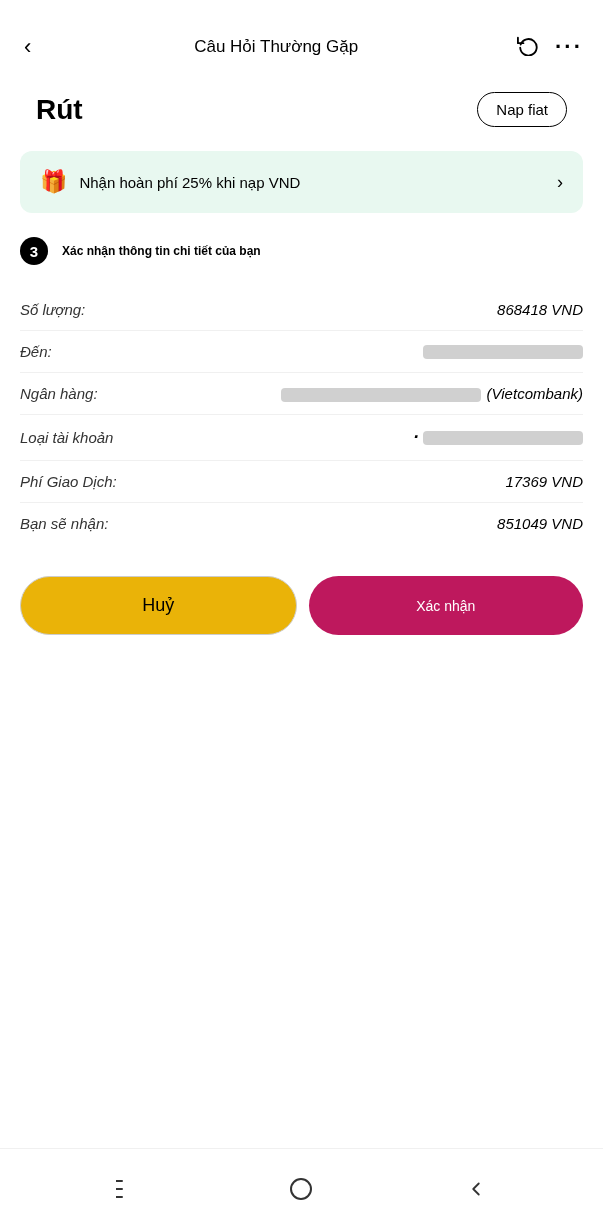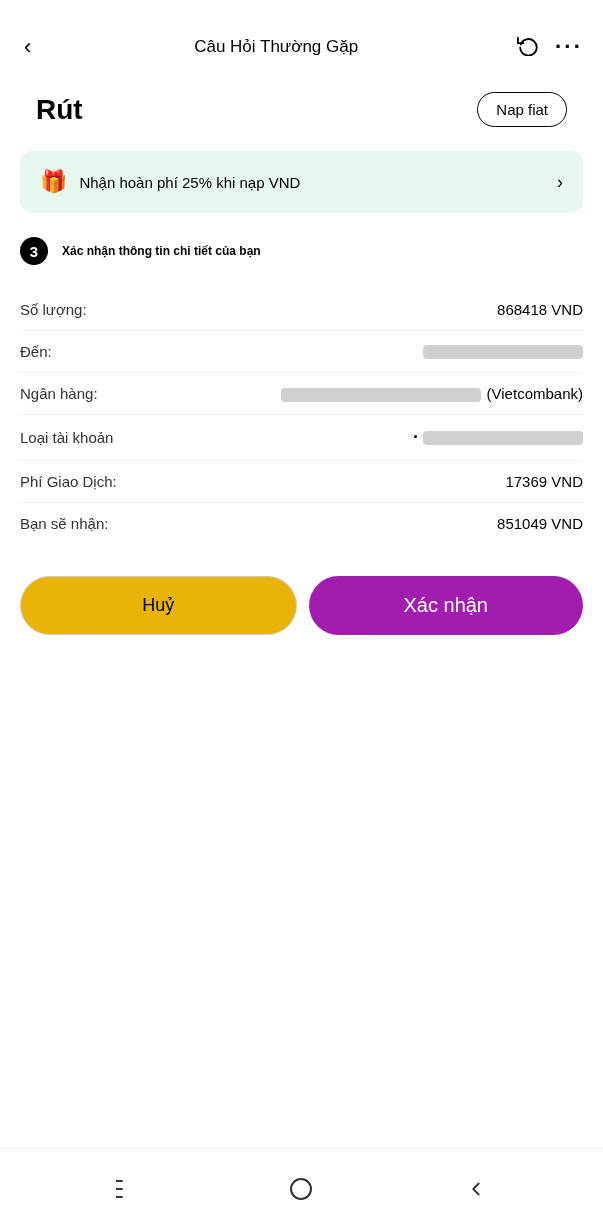--- a/index.html
+++ b/index.html
@@ -145,20 +145,21 @@
       color: #000;
     }
 
     
     .detail-row {
       display: flex;
       align-items: center;
       justify-content: space-between;
       padding: 12px 0;
       border-bottom: 1px solid #f0f0f0;
+      font-style: italic;
     }
 
     .detail-row:last-of-type {
       border-bottom: none;
     }
 
     .detail-label {
       font-size: 15px;
       color: #333;
       font-weight: 400;
@@ -216,22 +217,22 @@
       font-weight: 500;
       color: #000;
       cursor: pointer;
     }
 
     .btn-confirm {
       flex: 1;
       padding: 18px;
       border: none;
       border-radius: 50px;
-      background: #a21caf;
-      font-size: 20px;
+      background: #be185d;
+      font-size: 14px;
       font-weight: 500;
       color: #fff;
       cursor: pointer;
     }
 
     
     .bottom-nav {
       position: absolute;
       bottom: 0;
       left: 0;

